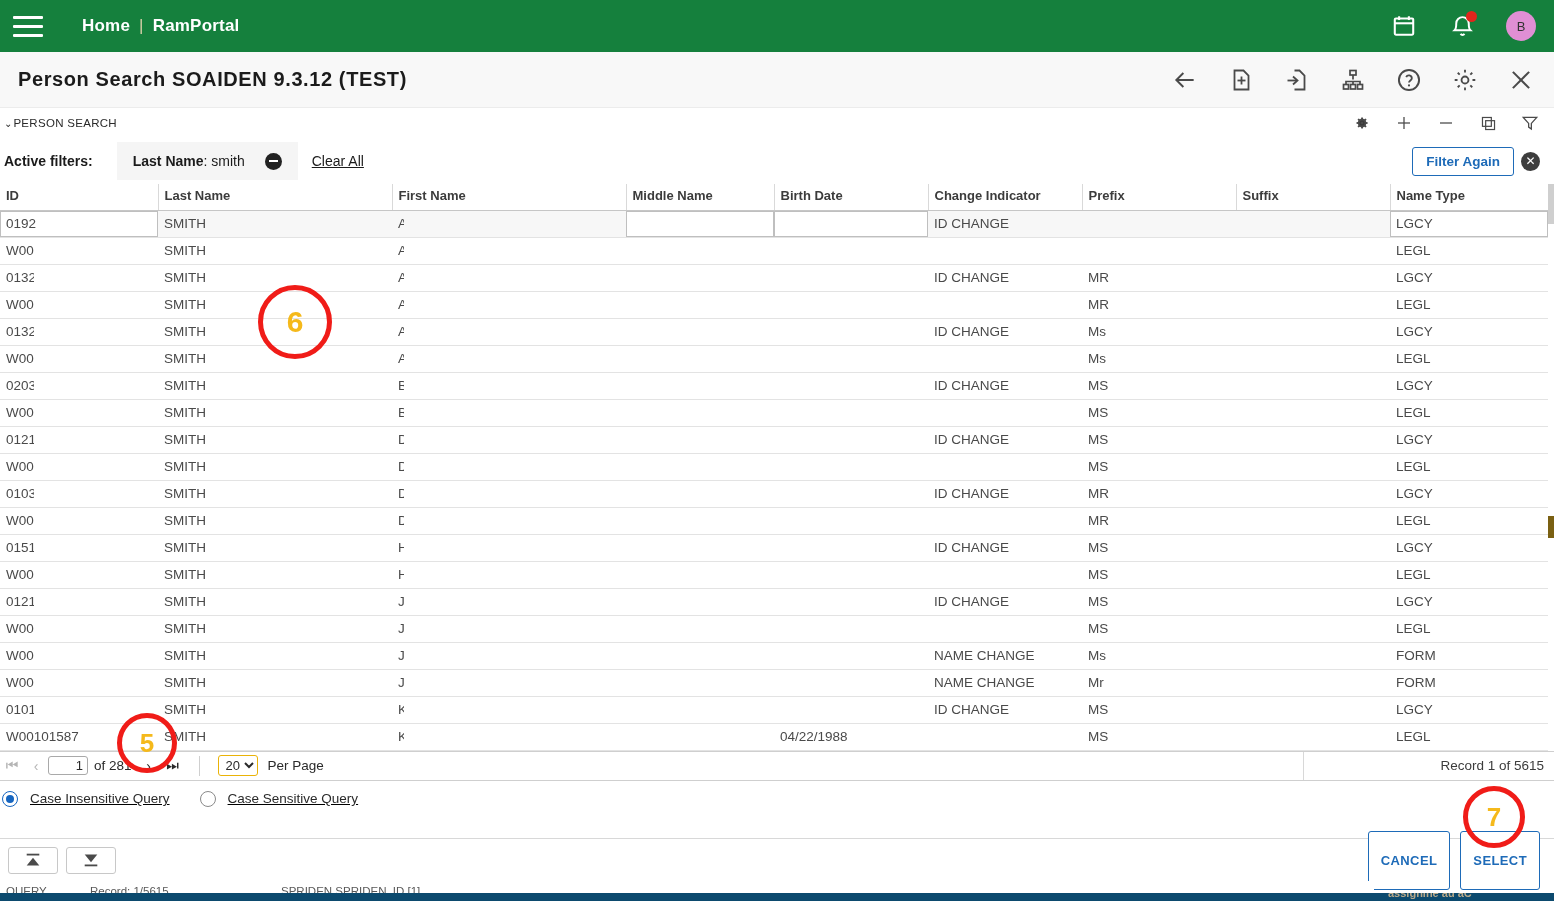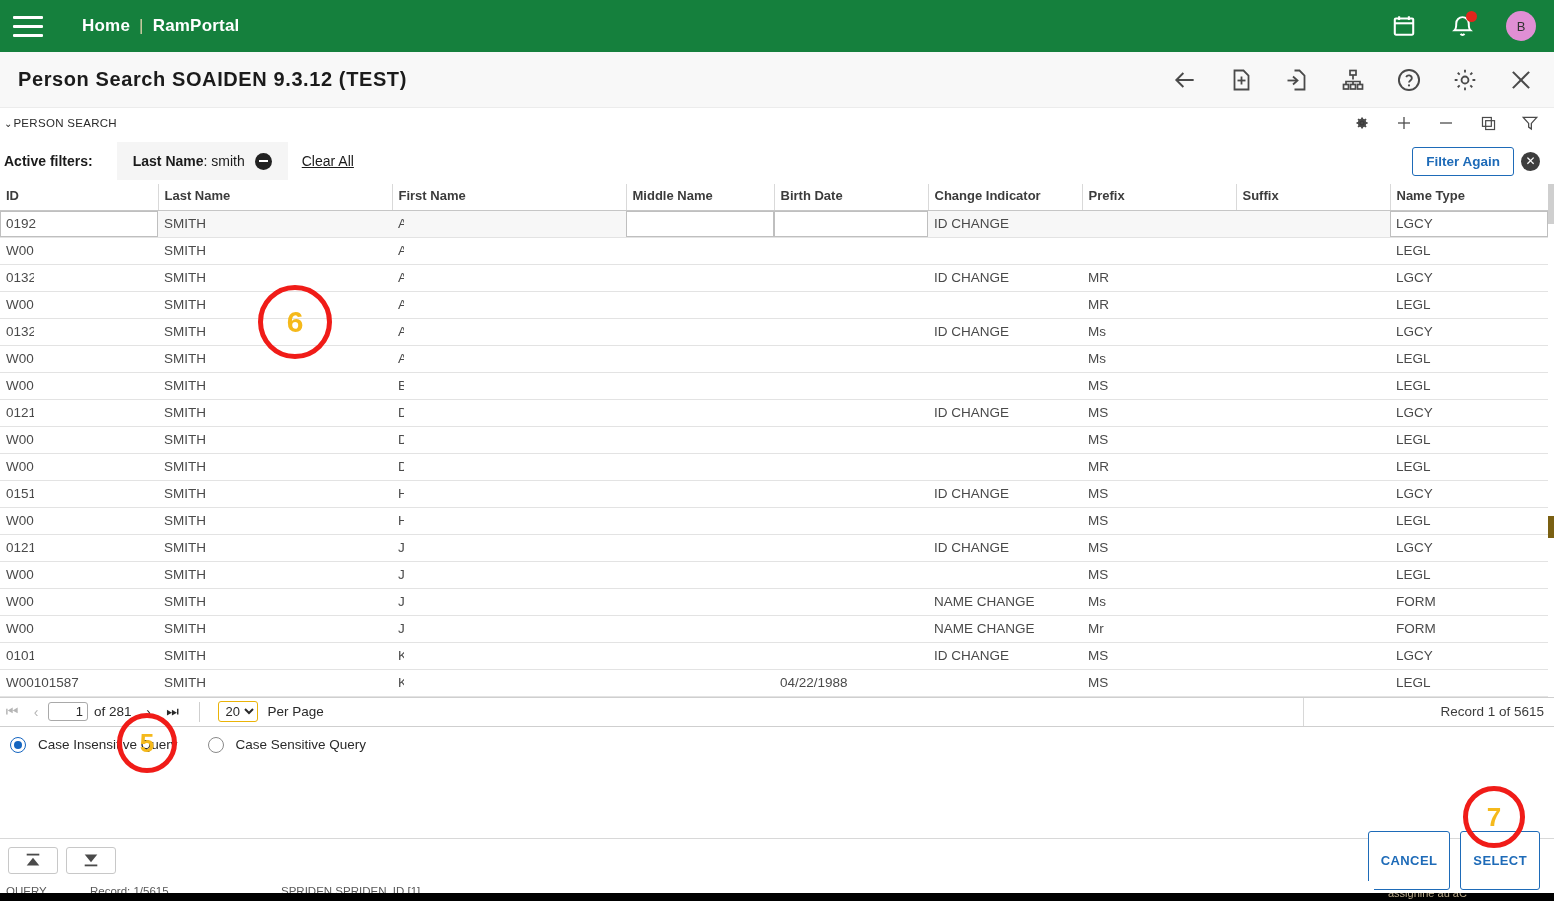--- a/index.html
+++ b/index.html
@@ -71,21 +71,21 @@
   .sicon { width: 20px; height: 20px; display:flex; align-items:center; justify-content:center; cursor:pointer; color:#3b3b3b; }
 
   
   #filterrow {
     height: 46px; display: flex; align-items: center; position: relative;
     padding-left: 4px; background: #fff;
   }
   #af-label { font-size: 14px; font-weight: bold; color: #1b1b1b; }
   #filter-chipwrap {
     margin-left: 24px; background: #f5f5f5; height: 38px;
-    display: flex; align-items: center; padding: 0 16px; gap: 10px;
+    display: flex; align-items: center; padding: 0 16px; gap: 20px;
   }
   #chip-text { font-size: 14px; color: #1b1b1b; }
   #chip-text b { font-weight: bold; }
   #chip-remove {
     width: 17px; height: 17px; border-radius: 50%; background: #222;
     display: flex; align-items: center; justify-content: center; cursor: pointer;
   }
   #chip-remove i { display: block; width: 9px; height: 2px; background: #fff; }
   #clear-all {
     margin-left: 14px; font-size: 14px; color: #1b1b1b;
@@ -171,21 +171,21 @@
   }
   #perpage-label { font-size: 13.5px; color: #2a2a2a; margin-left: 10px; }
   #record-count {
     position: absolute; right: 10px; font-size: 13.5px; color: #3c3c3c;
   }
   #pager-sep {
     position: absolute; right: 250px; top: 0; height: 100%; width: 1px; background: #d8d8d8;
   }
 
   
-  #radiorow { height: 36px; display: flex; align-items: center; gap: 12px; padding-left: 10px; }
+  #radiorow { height: 36px; display: flex; align-items: center; gap: 12px; padding-left: 2px; text-decoration: underline; }
   .radio { width: 16px; height: 16px; border-radius: 50%; border: 1px solid #8a8a8a;
            background: #fff; display:flex; align-items:center; justify-content:center; cursor:pointer;}
   .radio.on { border: 1px solid #1565c0; }
   .radio.on i { width: 8px; height: 8px; border-radius: 50%; background: #1565c0; display:block; }
   .rlabel { font-size: 13.5px; color: #2a2a2a; margin-right: 18px; }
 
   
   #bottombar {
     position: absolute; left: 0; top: 838px; width: 1554px; height: 43px;
     border-top: 1px solid #d8d8d8; display: flex; align-items: center; background: #fff;
@@ -208,21 +208,21 @@
     display: flex; align-items: center; font-size: 11.5px; color: #585858;
     background: #fff;
   }
   #statusbar .sb { margin-left: 6px; }
   #sb-query { width: 78px; }
   #sb-record { width: 185px; }
 
   
   #underlay {
     position: absolute; left: 0; top: 893px; width: 1554px; height: 8px;
-    background: #000000; overflow: hidden;
+    background: #0c4a6e; overflow: hidden; font-weight: bold;
   }
   #underlay span {
     position: absolute; left: 1388px; top: -6px; font-size: 11px;
     color: #b8a98a; white-space: nowrap;
   }
 
   
   .anno {
     position: absolute; border-radius: 50%; border: 5px solid #f01c18;
     color: #f5b91b; font-weight: bold; display: flex; align-items: center;
@@ -457,25 +457,36 @@
           <td>SMITH</td>
           <td class="masked masked2">AN</td>
           <td></td>
           <td class="bd"></td>
           <td></td>
           <td>Ms</td>
           <td></td>
           <td>LEGL</td>
         </tr>
         <tr>
-          <td class="masked">W00</td>
+          <td class="masked">0203</td>
           <td>SMITH</td>
           <td class="masked masked2">BE</td>
           <td></td>
           <td class="bd"></td>
+          <td>ID CHANGE</td>
+          <td>MS</td>
+          <td></td>
+          <td>LGCY</td>
+        </tr>
+        <tr>
+          <td class="masked">W00</td>
+          <td>SMITH</td>
+          <td class="masked masked2">BE</td>
+          <td></td>
+          <td class="bd"></td>
           <td></td>
           <td>MS</td>
           <td></td>
           <td>LEGL</td>
         </tr>
         <tr>
           <td class="masked">0121</td>
           <td>SMITH</td>
           <td class="masked masked2">DA</td>
           <td></td>
@@ -488,20 +499,31 @@
         <tr>
           <td class="masked">W00</td>
           <td>SMITH</td>
           <td class="masked masked2">DA</td>
           <td></td>
           <td class="bd"></td>
           <td></td>
           <td>MS</td>
           <td></td>
           <td>LEGL</td>
+        </tr>
+        <tr>
+          <td class="masked">0103</td>
+          <td>SMITH</td>
+          <td class="masked masked2">DW</td>
+          <td></td>
+          <td class="bd"></td>
+          <td>ID CHANGE</td>
+          <td>MR</td>
+          <td></td>
+          <td>LGCY</td>
         </tr>
         <tr>
           <td class="masked">W00</td>
           <td>SMITH</td>
           <td class="masked masked2">DW</td>
           <td></td>
           <td class="bd"></td>
           <td></td>
           <td>MR</td>
           <td></td>

